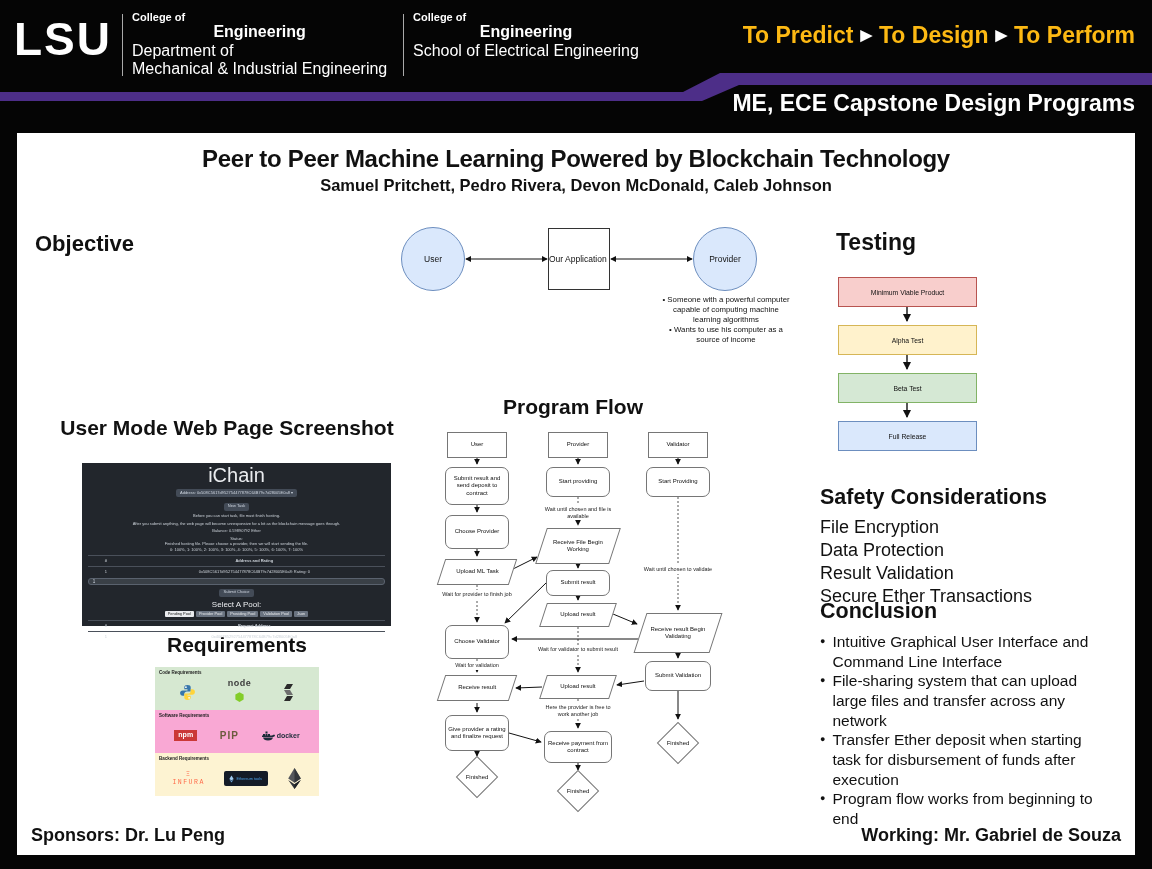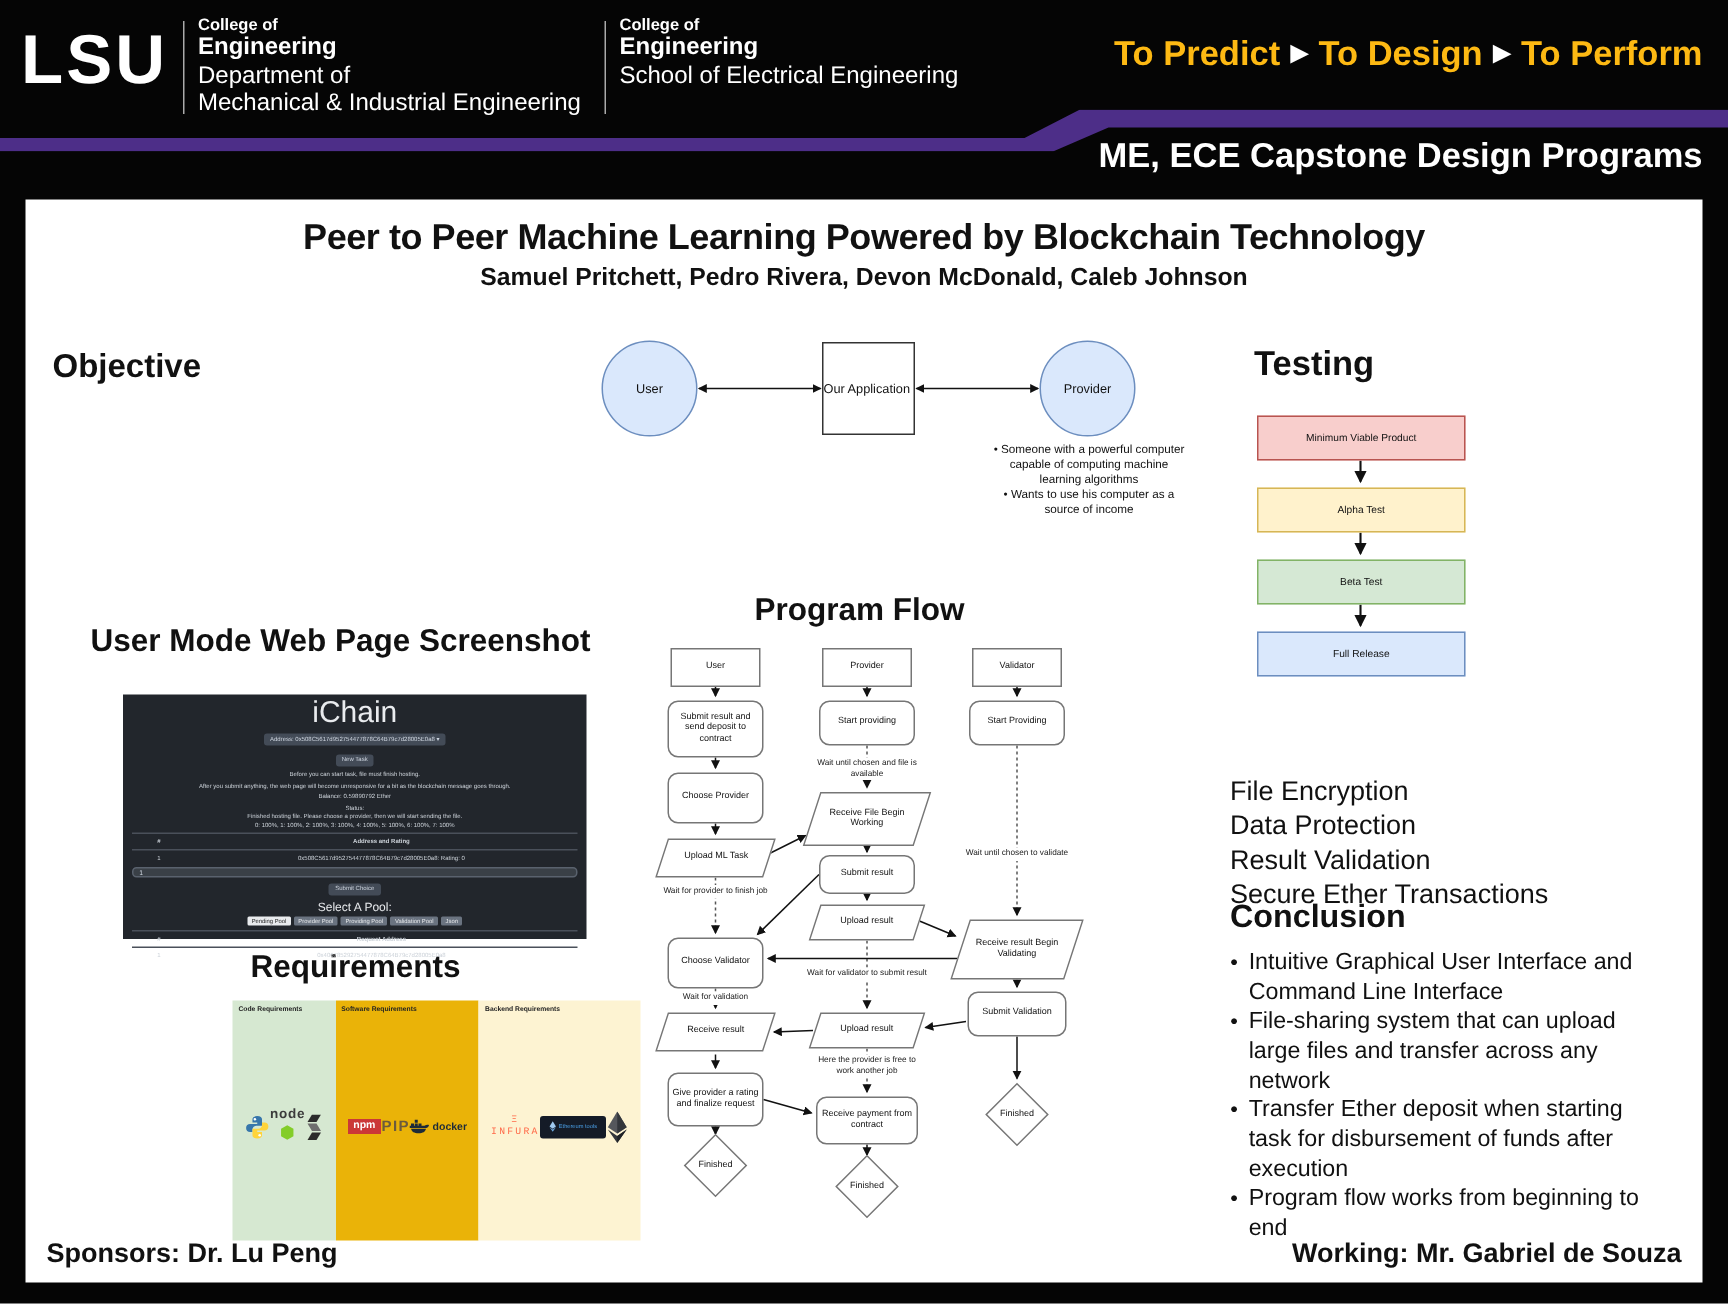--- a/index.html
+++ b/index.html
@@ -5,21 +5,21 @@
   html,body{margin:0;padding:0;}
   body{width:1152px;height:869px;background:#050505;position:relative;overflow:hidden;
        font-family:"Liberation Sans",sans-serif;-webkit-font-smoothing:antialiased;}
   .abs{position:absolute;box-sizing:border-box;}
 
   
   .lsu{left:14px;top:16px;color:#fff;font-size:46px;font-weight:900;letter-spacing:2px;line-height:1;}
   .hdiv{width:1px;background:#aaa;}
   .deptblock{color:#fff;line-height:1.05;}
   .deptblock .co{font-size:11px;font-weight:700;}
-  .deptblock .eng{font-size:16px;font-weight:700;margin-bottom:2px;}
+  .deptblock .eng{font-size:16px;font-weight:700;margin-bottom:2px;text-align:center;}
   .deptblock .ln{font-size:16px;font-weight:400;line-height:1.12;}
   .tagline{right:17px;top:22px;font-size:23px;font-weight:700;color:#fdb913;white-space:nowrap;}
   .tagline .sep{color:#fff;font-size:15px;padding:0 7px;vertical-align:3px;}
   .stripe{left:0;top:73px;width:1152px;height:28px;background:#4d2e88;
           clip-path:polygon(0 19px,683px 19px,720px 0,1152px 0,1152px 12px,739px 12px,702px 28px,0 28px);}
   .subtitle{right:17px;top:90px;font-size:23px;font-weight:700;color:#fff;white-space:nowrap;}
 
   
   .panel{left:17px;top:133px;width:1118px;height:722px;background:#fff;color:#111;}
   .ptitle{left:0;top:12px;width:1118px;text-align:center;font-size:24px;font-weight:800;letter-spacing:-.3px;}
@@ -79,25 +79,25 @@
   .ic-trow .c1{width:12%;text-align:center;}
   .ic-trow .c2{width:88%;text-align:center;}
   .ic-input{width:93%;height:9px;background:#3a4047;border:1px solid #5a626e;border-radius:3px;
             color:#cfd6e0;font-size:4.5px;margin-top:4px;padding:0 4px;font-family:"Liberation Sans",sans-serif;}
   .ic-pools{display:flex;gap:2px;margin-top:2px;}
   .ic-tab{font-size:3.9px;padding:1.5px 3px;border-radius:1px;background:#6a7380;color:#e8eaec;line-height:1;}
   .ic-tab.active{background:#e9ebee;color:#1c1c1c;}
   .ic-poolh{font-size:8px;color:#e9ebee;margin-top:3px;}
 
   
-  .req{left:138px;top:534px;width:164px;height:160px;z-index:2;display:flex;}
+  .req{left:138px;top:534px;width:164px;height:129px;z-index:2;display:flex;flex-direction:column;}
   .band{position:relative;flex:1;display:flex;align-items:center;justify-content:space-around;padding:10px 8px 2px 8px;}
   .band .blabel{position:absolute;left:4px;top:3px;font-size:4.5px;font-weight:700;color:#222;}
   .b0{background:#d6e8d1;}
-  .b1{background:#eab308;}
+  .b1{background:#f9a8d4;}
   .b2{background:#fdf3d2;}
   .npm{background:#cb3837;color:#fff;font-weight:700;font-size:7px;padding:1px 4px;line-height:1.2;}
   .pip{font-weight:700;font-size:10px;color:#6b5b3e;letter-spacing:1px;}
   .dockertxt{font-weight:700;font-size:7px;color:#1d2b39;margin-left:2px;}
   .nodetxt{font-weight:700;font-size:9px;color:#3c3c3c;letter-spacing:.5px;line-height:1;}
   .infura{color:#ff6b4a;text-align:center;font-size:6.5px;letter-spacing:1.5px;line-height:1.2;font-family:"Liberation Mono",monospace;}
   .ethtools{background:#141b27;border-radius:2px;width:44px;height:15px;display:flex;align-items:center;justify-content:center;gap:2px;}
   .ethtools span{color:#4aa0e8;font-size:3.8px;}
 </style>
 </head>
@@ -379,20 +379,21 @@
   <div class="abs tstep t1" style="top:192px;">
       <span>Alpha Test</span>
     </div>
   <div class="abs tstep t2" style="top:240px;">
       <span>Beta Test</span>
     </div>
   <div class="abs tstep t3" style="top:288px;">
       <span>Full Release</span>
     </div>
 
+  <div class="abs h1" style="left:803px;top:352px;font-size:21.5px;">Safety Considerations</div>
   <div class="abs" style="left:803px;top:383px;">
     <div class="plain-li">File Encryption</div>
     <div class="plain-li">Data Protection</div>
     <div class="plain-li">Result Validation</div>
     <div class="plain-li">Secure Ether Transactions</div>
   </div>
 
   <div class="abs h1" style="left:803px;top:466px;font-size:21.5px;">Conclusion</div>
   <div class="abs" style="left:803px;top:499px;width:288px;">
     <div class="c-li">

